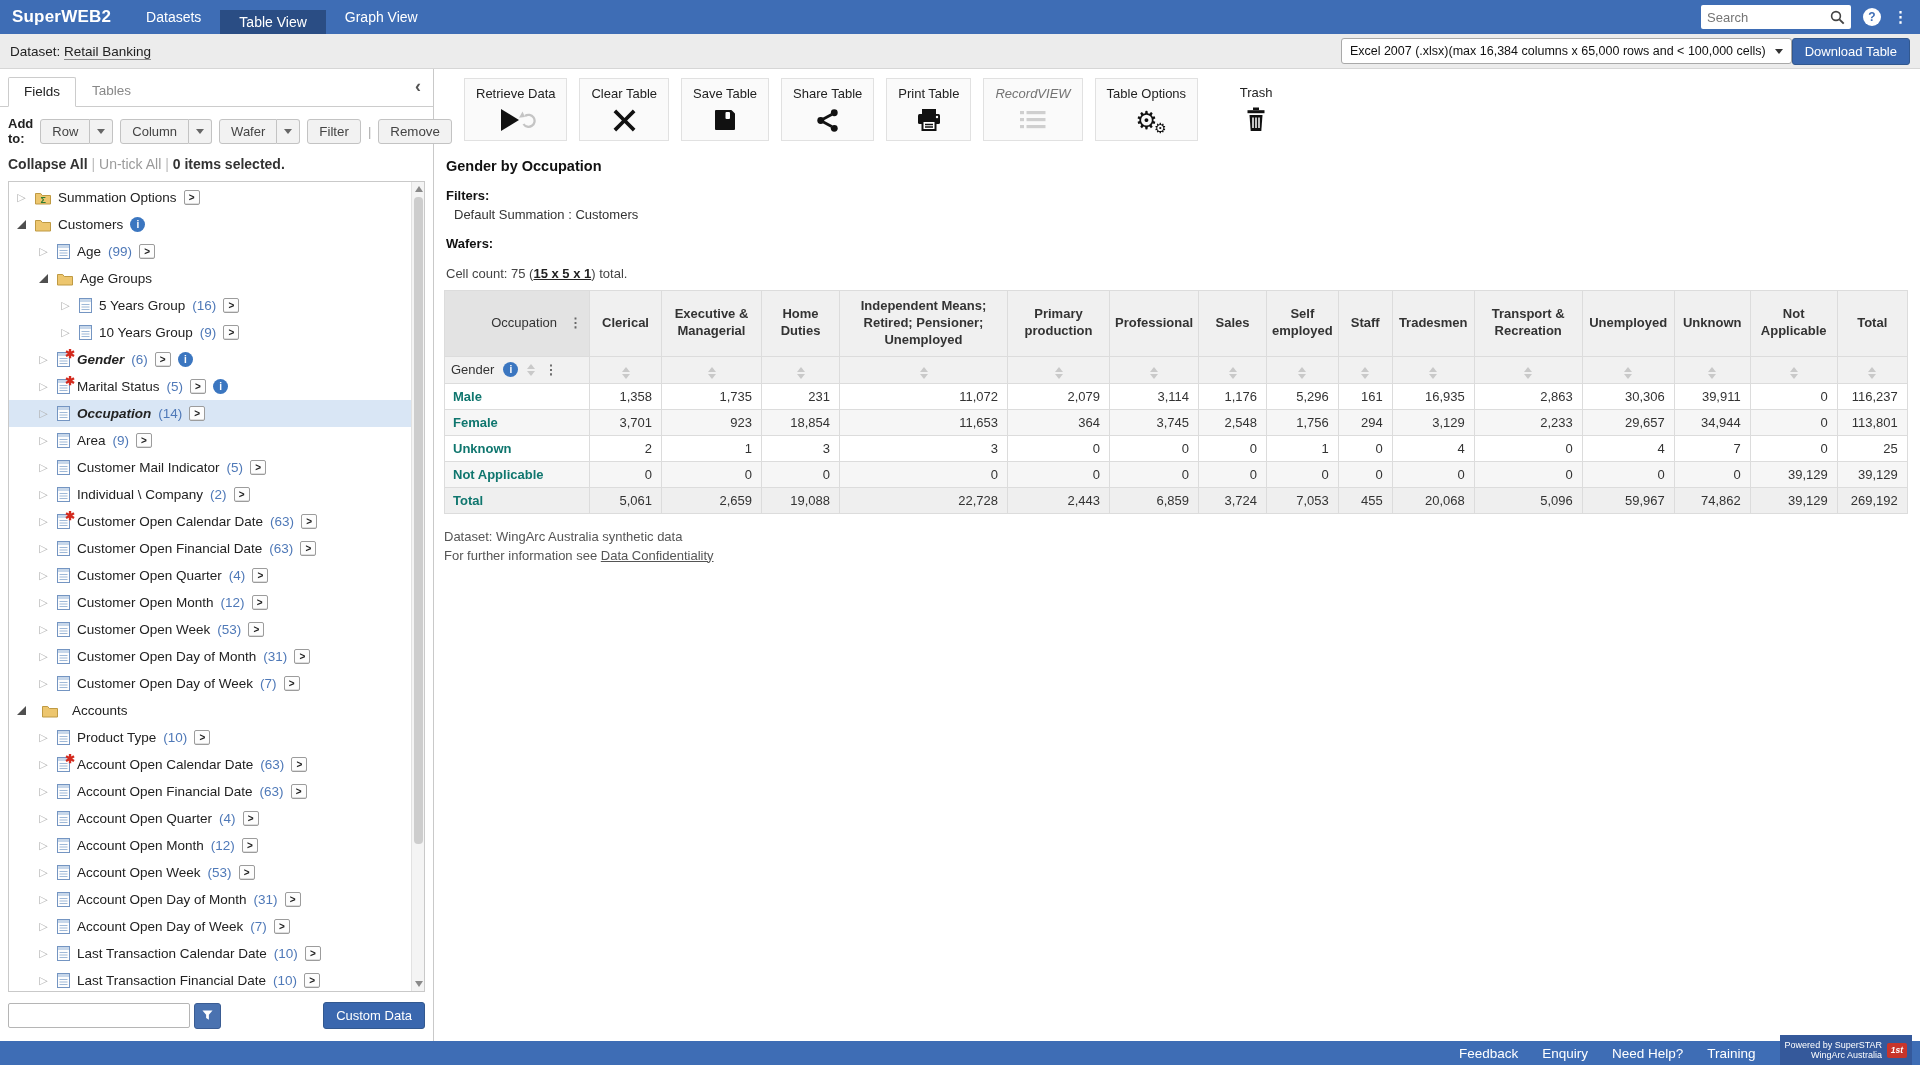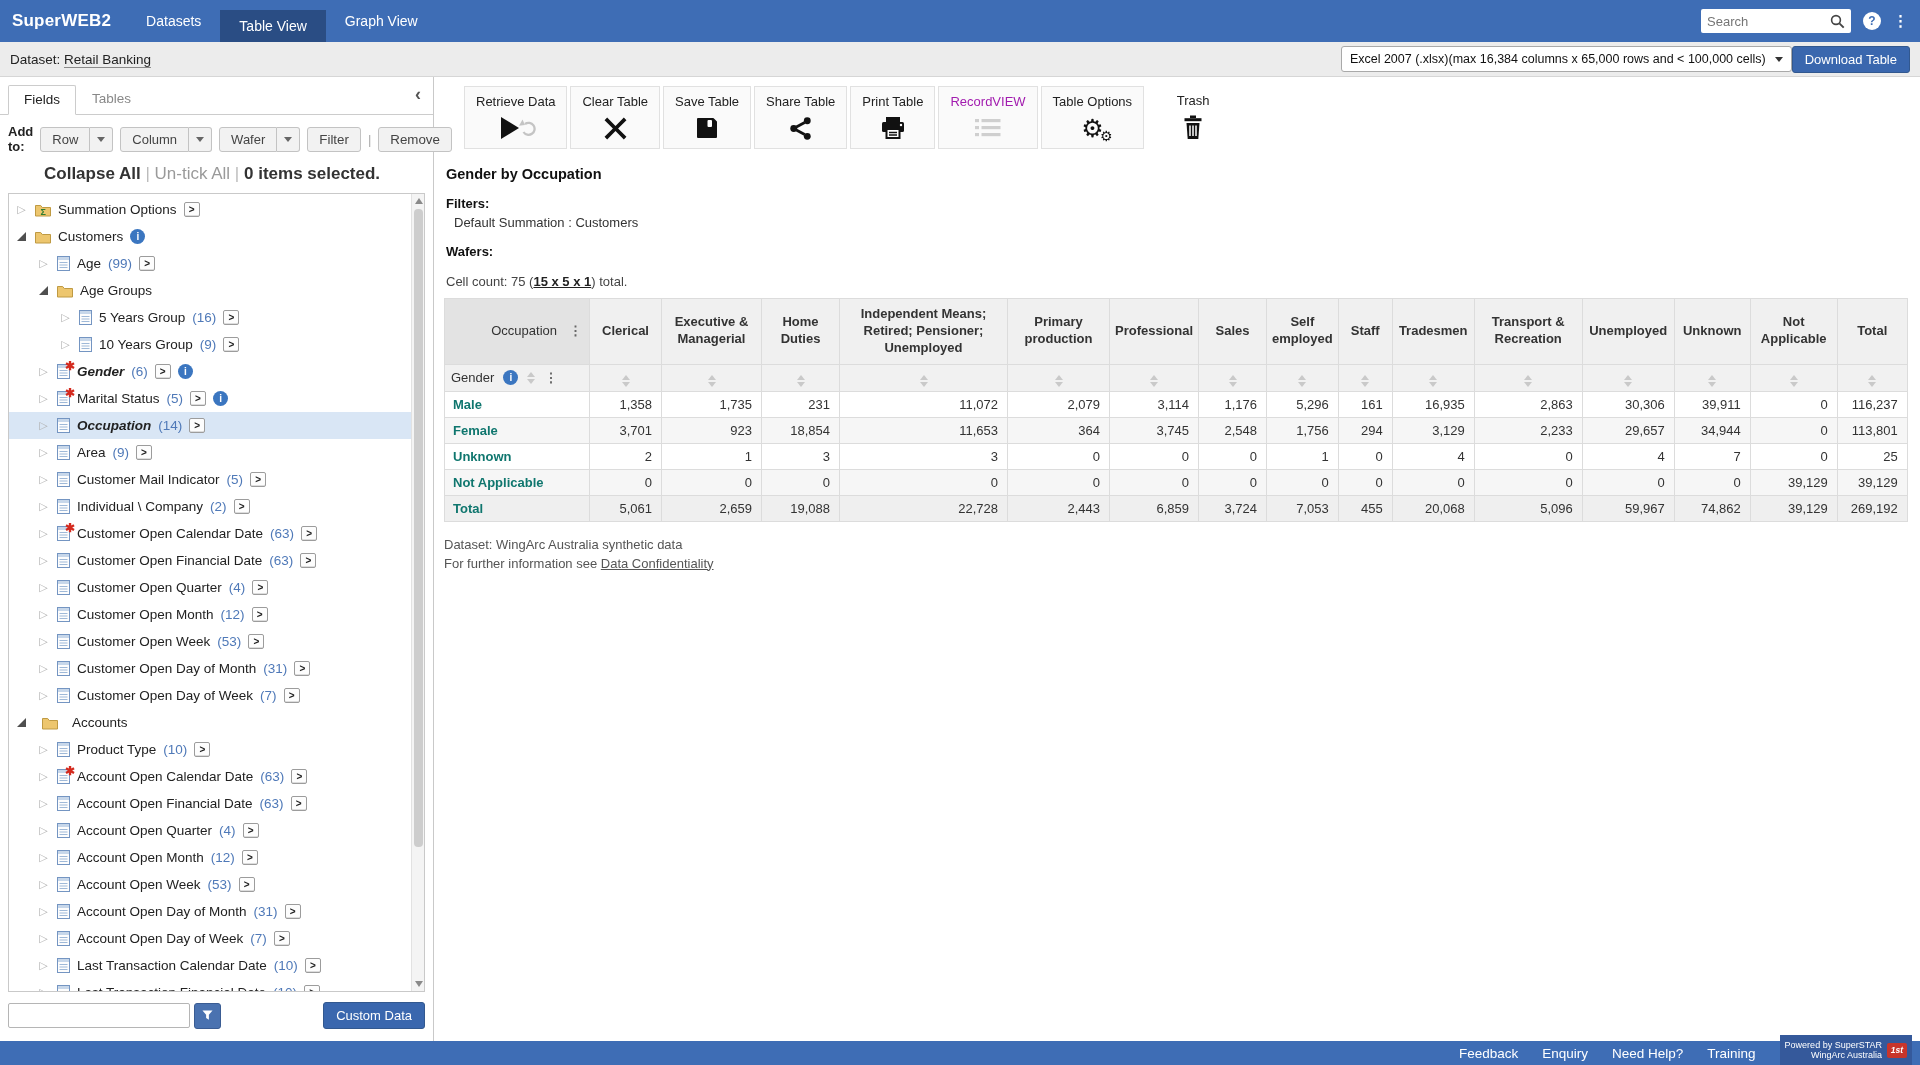--- a/index.html
+++ b/index.html
@@ -1,21 +1,21 @@
 <!DOCTYPE html>
 <html><head>
 <meta charset="utf-8">
 <style>
   * { box-sizing: border-box; margin: 0; padding: 0; }
   html,body { width:1920px; height:1065px; overflow:hidden; }
   body { font-family:"Liberation Sans", sans-serif; font-size:13px; color:#333; background:#fff;
          display:flex; flex-direction:column; }
 
   
-  .topnav { height:42px; background:#3e6db5; display:flex; align-items:stretch; color:#fff; flex:0 0 auto; }
+  .topnav { height:34px; background:#3e6db5; display:flex; align-items:stretch; color:#fff; flex:0 0 auto; }
   .brand { display:flex; align-items:center; padding:0 16px 0 12px; font-weight:bold; font-size:17px; letter-spacing:.2px; }
   .navitem { display:flex; align-items:center; padding:0 19px; font-size:14px; cursor:pointer; }
   .navitem.active { background:#2a4d84;margin-top:10px; }
   .nav-right { margin-left:auto; display:flex; align-items:center; gap:12px; padding-right:12px; }
   .searchbox { background:#fff; height:24px; width:150px; display:flex; align-items:center; border-radius:2px; padding:0 6px; }
   .searchbox input { border:0; outline:0; flex:1; width:110px; font-size:13px; color:#333; font-family:inherit; }
   .help-icon { width:18px; height:18px; border-radius:50%; background:#fff; color:#3e6db5; font-weight:bold;
                font-size:12px; display:flex; align-items:center; justify-content:center; cursor:pointer; }
   .kebab-white { font-size:15px; font-weight:bold; cursor:pointer; }
 
@@ -42,21 +42,21 @@
   .collapse-btn { position:absolute; right:12px; top:8px; color:#555; font-size:18px; font-weight:bold; cursor:pointer; line-height:1; }
   .addto-row { display:flex; align-items:center; gap:7px; padding:9px 8px 7px; flex:0 0 auto; }
   .addto-label { font-weight:bold; color:#222; }
   .splitbtn { display:flex; cursor:pointer; }
   .sb-main { background:#f2f2f2; border:1px solid #c3c3c3; border-radius:3px 0 0 3px; padding:4px 11px; color:#444; }
   .sb-caret { background:#f2f2f2; border:1px solid #c3c3c3; border-left:0; border-radius:0 3px 3px 0; padding:0 7px;
               display:flex; align-items:center; }
   .sb-caret .caret-down { border-top-color:#666; }
   .plainbtn { background:#f2f2f2; border:1px solid #c3c3c3; border-radius:3px; padding:4px 11px; color:#444; cursor:pointer; }
   .addto-sep { color:#aaa; }
-  .status-row { padding:3px 8px 9px; font-size:17px; color:#333; flex:0 0 auto;margin-left:36px; }
+  .status-row { padding:3px 8px 9px; font-size:14px; color:#333; flex:0 0 auto; }
   .status-strong { font-weight:bold; cursor:pointer; }
   .status-dim { color:#9a9a9a; cursor:pointer; }
   .status-sep { color:#bbb; }
 
   .tree-panel { margin:0 8px; border:1px solid #c9c9c9; flex:1; position:relative; overflow:hidden; }
   .tree-inner { position:absolute; top:2px; left:0; right:13px; bottom:0; overflow:hidden; }
   .titem { height:27px; display:flex; align-items:center; gap:7px; font-size:13.5px; white-space:nowrap; cursor:pointer; }
   .titem.selected { background:#d9e6f5; }
   .exp { width:13px; flex:0 0 auto; color:#b0b0b0; font-size:11px; text-align:center; line-height:1; }
   .opentri { display:block; width:0; height:0; border-left:9px solid transparent; border-bottom:9px solid #4f4f4f; margin-left:2px; }
@@ -76,25 +76,25 @@
   .vs-down { bottom:4px; border-top:6px solid #8a8a8a; }
   .vs-thumb { position:absolute; top:15px; left:2px; width:9px; height:80%; background:#cdcdcd; border-radius:4px; }
 
   .sidebar-bottom { display:flex; align-items:center; gap:4px; padding:10px 8px 12px; flex:0 0 auto; }
   .custom-input { width:182px; height:25px; border:1px solid #b5b5b5; border-radius:2px; font-family:inherit; padding:0 5px; }
   .funnel-btn { width:27px; height:26px; background:#4a72b0; border:1px solid #3a5c93; border-radius:3px;
                 display:flex; align-items:center; justify-content:center; cursor:pointer; }
 
   
   .content { flex:1; min-width:0; padding:9px 10px 0; position:relative; overflow:hidden; }
-  .toolbar { display:flex; gap:3px; align-items:stretch;padding-left:20px; }
+  .toolbar { display:flex; gap:12px; align-items:stretch;padding-left:20px; }
   .tbtn { background:#fafafa; border:1px solid #e1e1e1; display:flex; flex-direction:column; align-items:center;
           gap:4px; padding:7px 11px 5px; min-width:84px; font-size:13px; color:#222; cursor:pointer; }
   .tbtn .iconbox { height:30px; display:flex; align-items:center; justify-content:center; }
-  .tbtn.disabled { color:#a21caf; cursor:default; }
+  .tbtn.disabled { color:#737373; cursor:default;font-style:italic; }
   .tbtn.trash { background:none; border:none; margin-left:18px; min-width:56px; }
   .gearbig { font-size:25px; line-height:1; color:#111; }
   .gearsmall { font-size:14px; line-height:1; color:#111; position:absolute; right:-9px; bottom:-2px; }
   .gearwrap { position:relative; }
 
   .tbl-title { margin:17px 0 0 2px; font-size:14.5px; font-weight:bold; color:#111; }
   .meta-label { margin:14px 0 0 2px; font-weight:bold; color:#111; }
   .meta-value { margin:4px 0 0 10px; color:#333; }
   .cellcount { margin:15px 0 0 2px; color:#444; }
   .cclink { font-weight:bold; color:#222; text-decoration:underline; cursor:pointer; }

